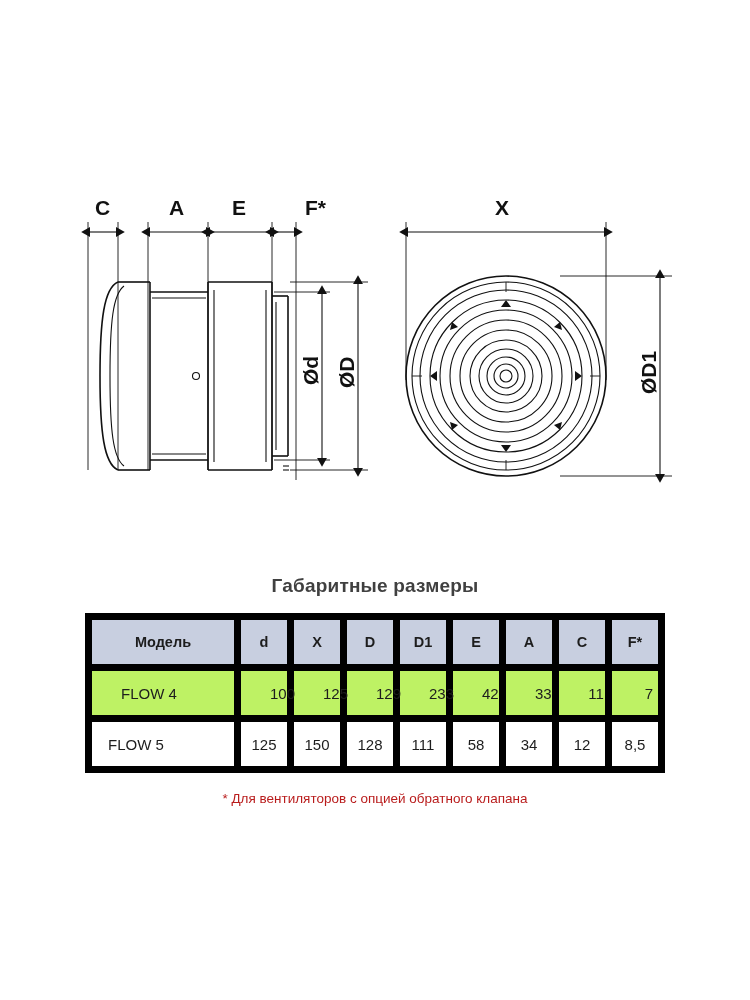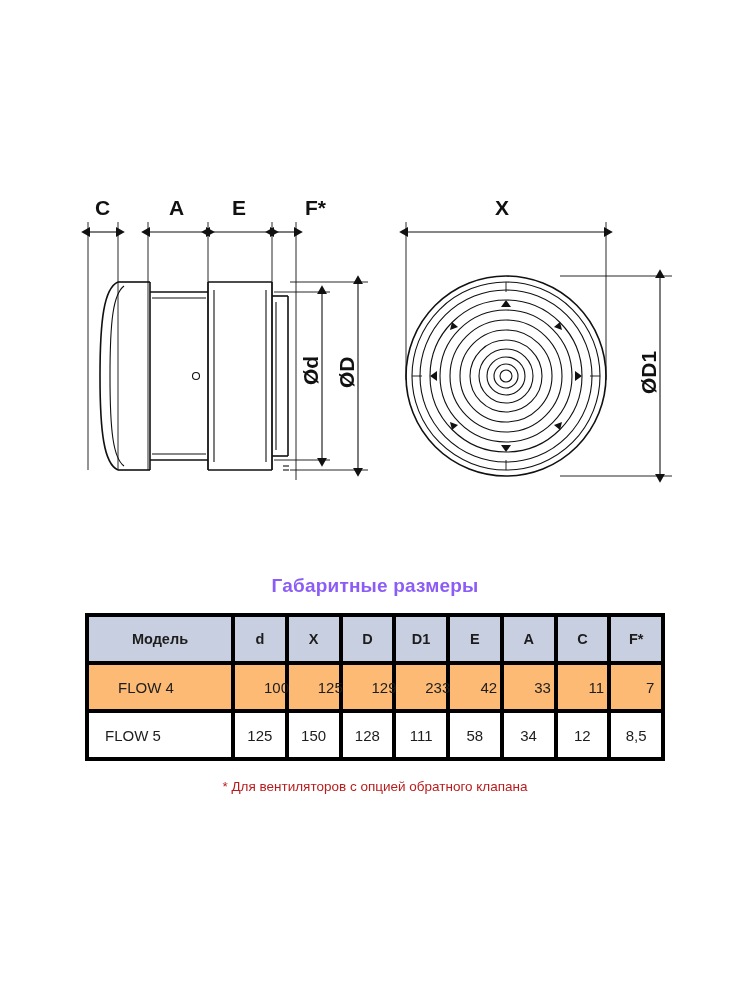--- a/index.html
+++ b/index.html
@@ -38,47 +38,47 @@
   .table-block {
     position: absolute;
     left: 0;
     top: 575px;
     width: 750px;
   }
   .table-title {
     text-align: center;
     font-size: 19px;
     font-weight: bold;
-    color: #8b5cf6;
+    color: #404040;
     letter-spacing: 0.2px;
     margin-bottom: 16px;
   }
   table.dims {
     border-collapse: collapse;
     width: 580px;
     margin: 0 auto;
     table-layout: fixed;
   }
   table.dims th, table.dims td {
-    border: 4px solid #000000;
+    border: 7px solid #000000;
     font-size: 15px;
     height: 42px;
     text-align: center;
     color: #1d1d1d;
   }
   table.dims thead th {
     background: #c8cfe0;
     font-weight: bold;
     font-size: 14.5px;
   }
   table.dims thead th.model-col {
     text-align: center;
   }
   table.dims tbody tr.odd td {
-    background: #fdba74;
+    background: #bef264;
     padding-left: 29px;
   }
   table.dims tbody tr.even td {
     background: #ffffff;
   }
   table.dims td.model-cell {
     text-align: left;
     padding-left: 16px;
     font-size: 15px;
   }

